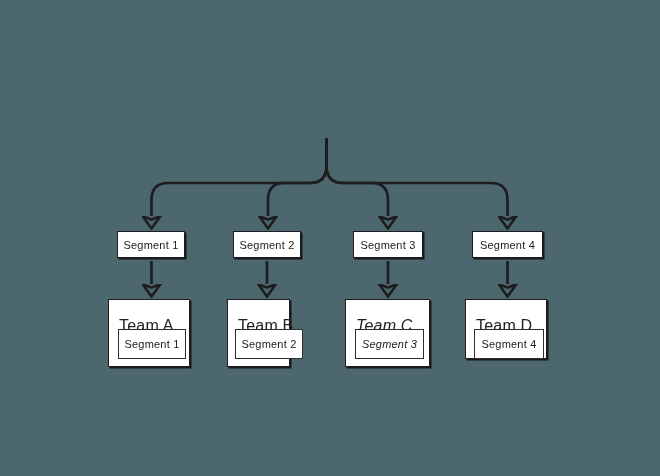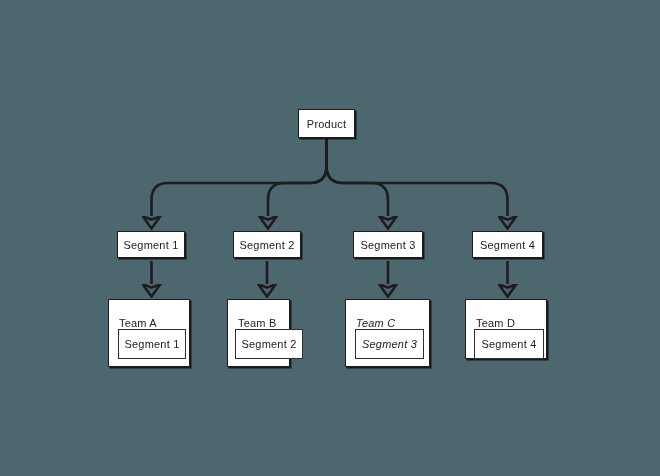--- a/index.html
+++ b/index.html
@@ -45,21 +45,21 @@
     white-space:nowrap;
   }
   .team-card{
     justify-content:flex-start;
     align-items:flex-start;
   }
   .team-label{
     position:absolute;
     left:10px;
     top:17px;
-    font-size:11px;
+    font-size:16px;
     color:var(--text);
   }
   .inner-node{
     position:absolute;
     box-sizing:border-box;
     background:var(--node-fill);
     border:1.3px solid #2e2e30;
     box-shadow:none;
     display:flex;
     align-items:center;
@@ -82,21 +82,20 @@
     <path d="M326.5 138 V166 Q326.5 183 309.5 183 H168 Q151.5 183 151.5 200 V216" marker-end="url(#arrow)"></path>
     <path d="M326.5 138 V166 Q326.5 183 309.5 183 H284.5 Q268 183 268 200 V216" marker-end="url(#arrow)"></path>
     <path d="M326.5 138 V166 Q326.5 183 343.5 183 H371.5 Q388 183 388 200 V216" marker-end="url(#arrow)"></path>
     <path d="M326.5 138 V166 Q326.5 183 343.5 183 H491 Q507.5 183 507.5 200 V216" marker-end="url(#arrow)"></path>
     <path d="M151.5 261 V284" marker-end="url(#arrow)"></path>
     <path d="M267 261 V284" marker-end="url(#arrow)"></path>
     <path d="M388 261 V284" marker-end="url(#arrow)"></path>
     <path d="M507.5 261 V284" marker-end="url(#arrow)"></path>
   </svg>
 
-  <div class="node" style="left:298px;top:109px;width:57px;height:29px;">Product</div>
 
   <div class="node" style="left:117px;top:231px;width:68px;height:27px;">Segment 1</div>
   <div class="node" style="left:233px;top:231px;width:68px;height:27px;">Segment 2</div>
   <div class="node" style="left:353px;top:231px;width:70px;height:27px;">Segment 3</div>
   <div class="node" style="left:472px;top:231px;width:71px;height:27px;">Segment 4</div>
 
   <div class="node team-card" style="left:108px;top:299px;width:82px;height:68px;">
     <span class="team-label">Team A</span>
     <span class="inner-node" style="left:9px;top:29px;width:68px;height:30px;">Segment 1</span>
   </div>

